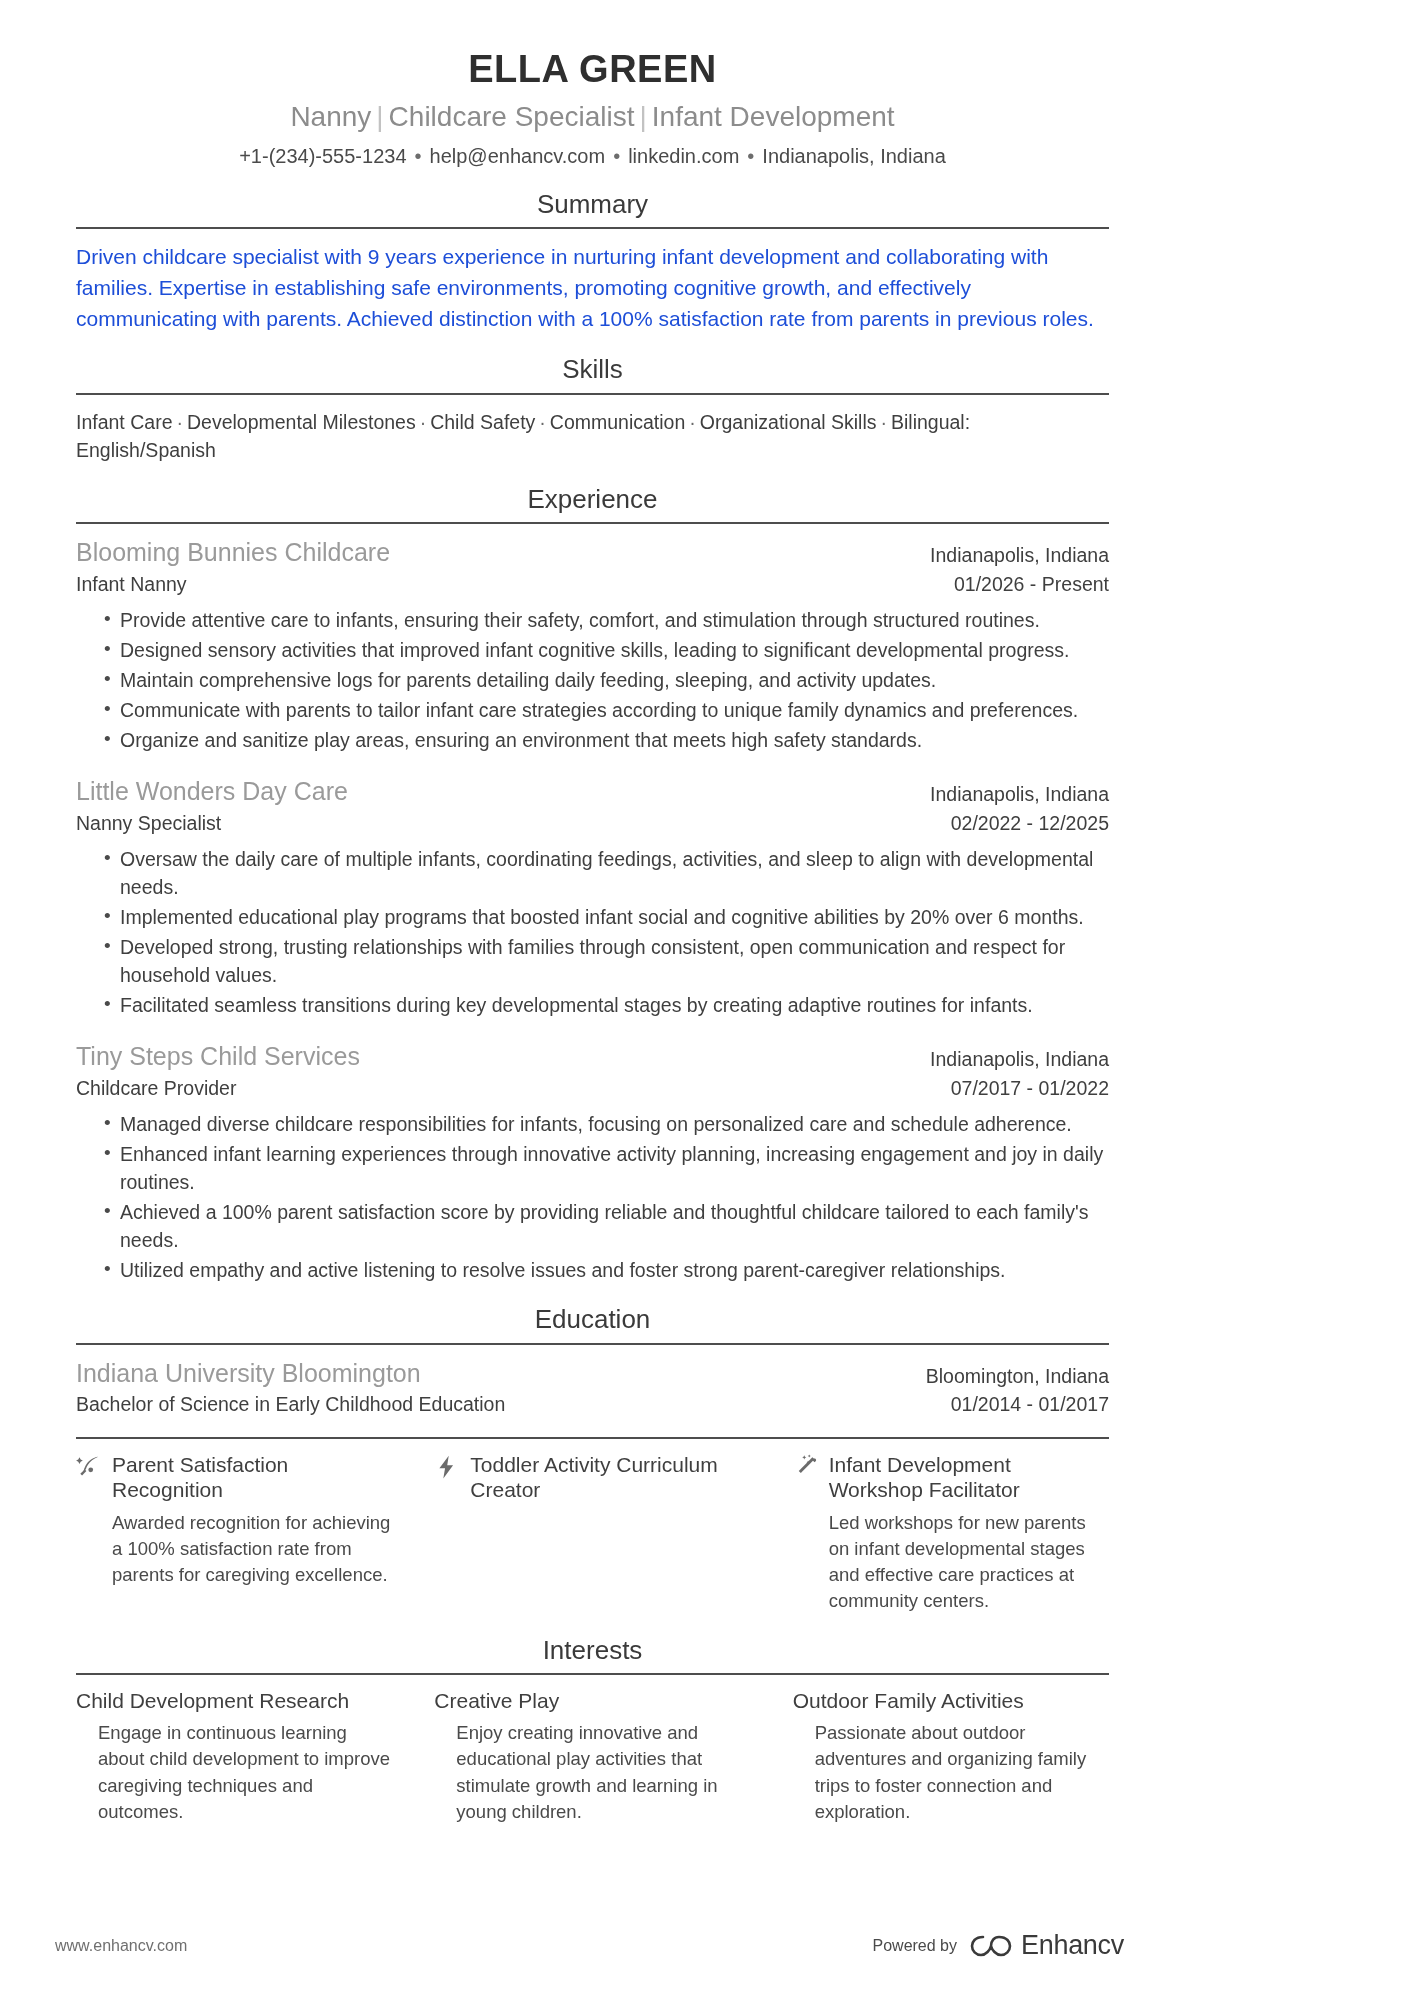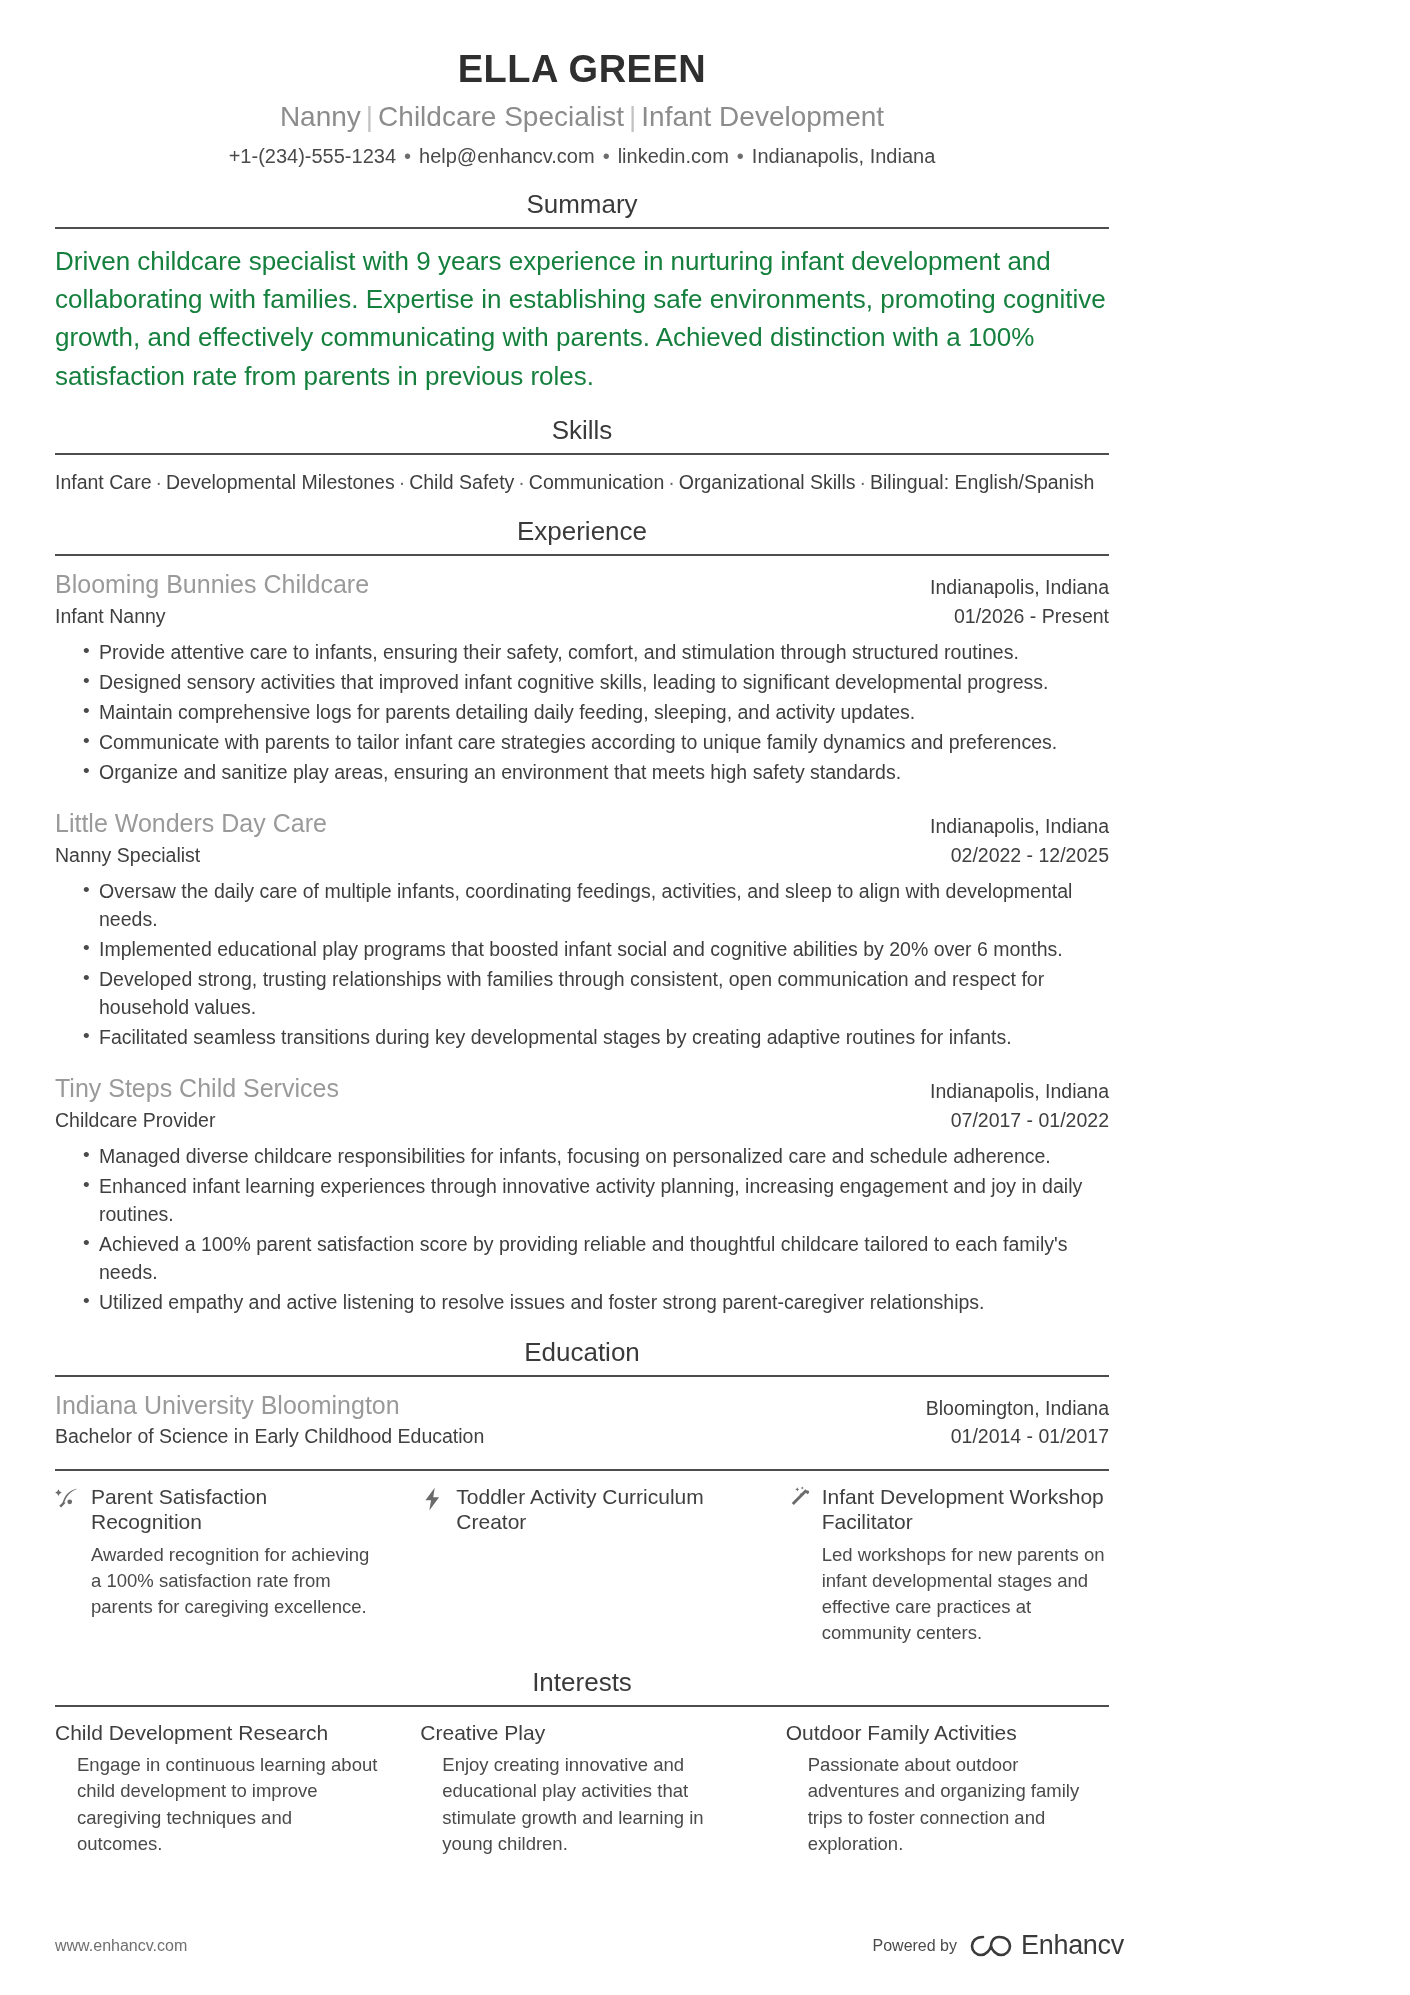--- a/index.html
+++ b/index.html
@@ -9,21 +9,21 @@
   }
   body {
     font-family: "Liberation Sans", sans-serif;
     color: #3f3f3f;
     -webkit-font-smoothing: antialiased;
   }
   .page {
     position: relative;
     width: 1164px;
     min-height: 1995px;
-    padding: 40px 55px 0 55px;
+    padding: 40px 55px 0 76px;
     background: #fff;
   }
 
   
   .header { text-align: center; padding-top: 8px; }
   .full-name {
     font-size: 38px;
     font-weight: bold;
     letter-spacing: 0.5px;
     color: #2f2f2f;
@@ -60,23 +60,23 @@
     padding-bottom: 7px;
   }
   .rule {
     border-top: 2px solid #4d4d4d;
     height: 0;
     width: 100%;
   }
   .section-body { padding-top: 13px; }
 
   .paragraph {
-    font-size: 26px;
+    font-size: 21px;
     line-height: 1.47;
-    color: #15803d;
+    color: #1d4ed8;
   }
 
   .skills-line {
     font-size: 19.5px;
     line-height: 1.45;
     color: #3f3f3f;
   }
   .skills-line .dot { padding: 0 4px; color: #6a6a6a; }
 
   

